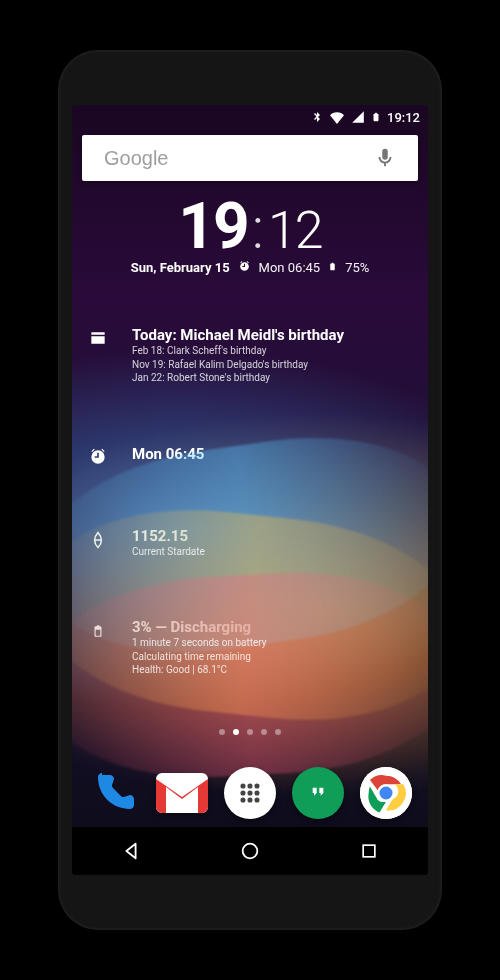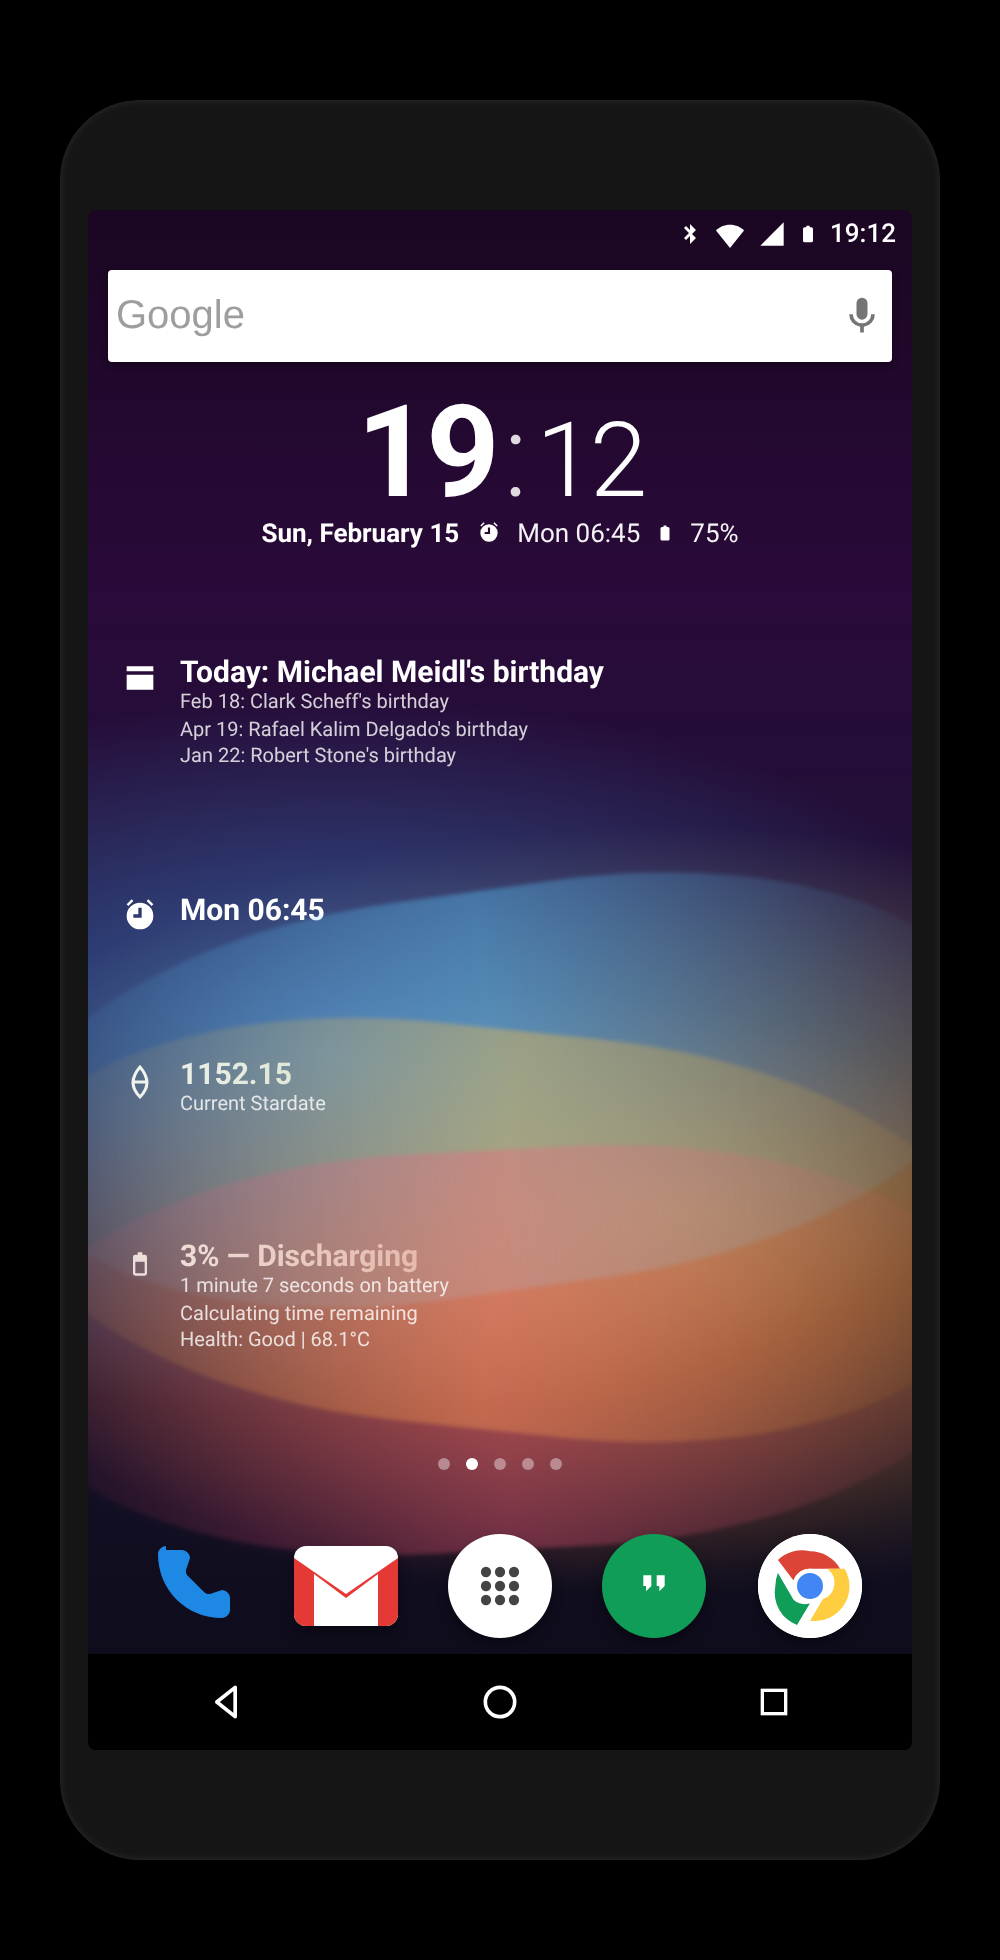--- a/index.html
+++ b/index.html
@@ -6,21 +6,21 @@
   body {
     width: 500px;
     height: 980px;
     background: #000;
     font-family: Roboto, "Helvetica Neue", Arial, sans-serif;
     display: flex;
     align-items: center;
     justify-content: center;
   }
   .phone-frame {
-    width: 440px;
+    width: 384px;
     height: 880px;
     background: #151515;
     border-radius: 40px;
     padding: 55px 14px 55px 14px;
     position: relative;
     box-shadow: inset 0 0 4px rgba(255,255,255,0.1);
   }
   .screen {
     width: 100%;
     height: 100%;
@@ -56,21 +56,21 @@
   .status-bar svg { display:block; }
 
   
   .search-bar {
     margin: 6px 10px 0 10px;
     height: 46px;
     background: #fff;
     border-radius: 2px;
     display: flex;
     align-items: center;
-    padding: 0 4px;
+    padding: 0 22px;
     box-shadow: 0 2px 4px rgba(0,0,0,.3);
   }
   .search-placeholder {
     flex: 1;
     color: #9e9e9e;
     font-size: 20px;
     font-family: Arial, sans-serif;
   }
   .mic-icon { width:22px; height:22px; }
 
@@ -97,21 +97,21 @@
     align-items:flex-start;
     gap:8px;
     margin-top:-4px;
   }
   .clock-sub .thin { font-weight:400; opacity:.95;}
   .batt-icon-sm svg { display:block; }
 
   .info-rows { margin-top: 14px; }
   .info-row {
     display:flex;
-    gap: 8px;
+    gap: 22px;
     padding: 6px 0 10px 0;
     margin-top: 44px;
   }
   .info-row .ico {
     width:24px; flex:0 0 24px;
     display:flex; justify-content:center;
     padding-top:2px;
     color:#fff;
   }
   .info-row .content { flex:1; }
@@ -229,21 +229,21 @@
 
         <div class="info-row">
           <div class="ico">
             <svg width="20" height="20" viewBox="0 0 24 24" fill="#fff">
                 <path d="M4 5h16v3H4zM4 10h16v9H4z"></path>
               </svg>
           </div>
           <div class="content">
             <div class="row-title">Today: Michael Meidl's birthday</div>
             <div class="row-sub">Feb 18: Clark Scheff's birthday</div>
-            <div class="row-sub">Apr 19: Rafael Kalim Delgado's birthday</div>
+            <div class="row-sub">Nov 19: Rafael Kalim Delgado's birthday</div>
             <div class="row-sub">Jan 22: Robert Stone's birthday</div>
           </div>
         </div>
 
         <div class="info-row">
           <div class="ico">
             <svg width="20" height="20" viewBox="0 0 24 24" fill="#fff">
                 <path d="M12 4a8 8 0 1 0 8 8 8 8 0 0 0-8-8zm1 9H8v-2h3V7h2zM4 5l3-3 1 1-3 3zm13-3l3 3-1 1-3-3z"></path>
               </svg>
           </div>

